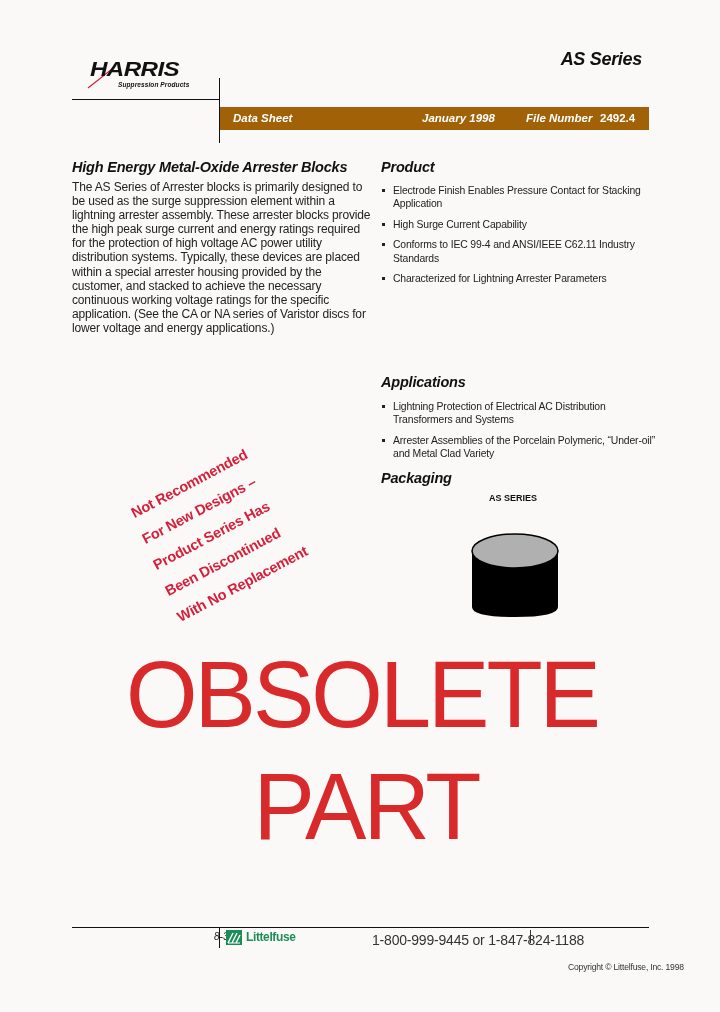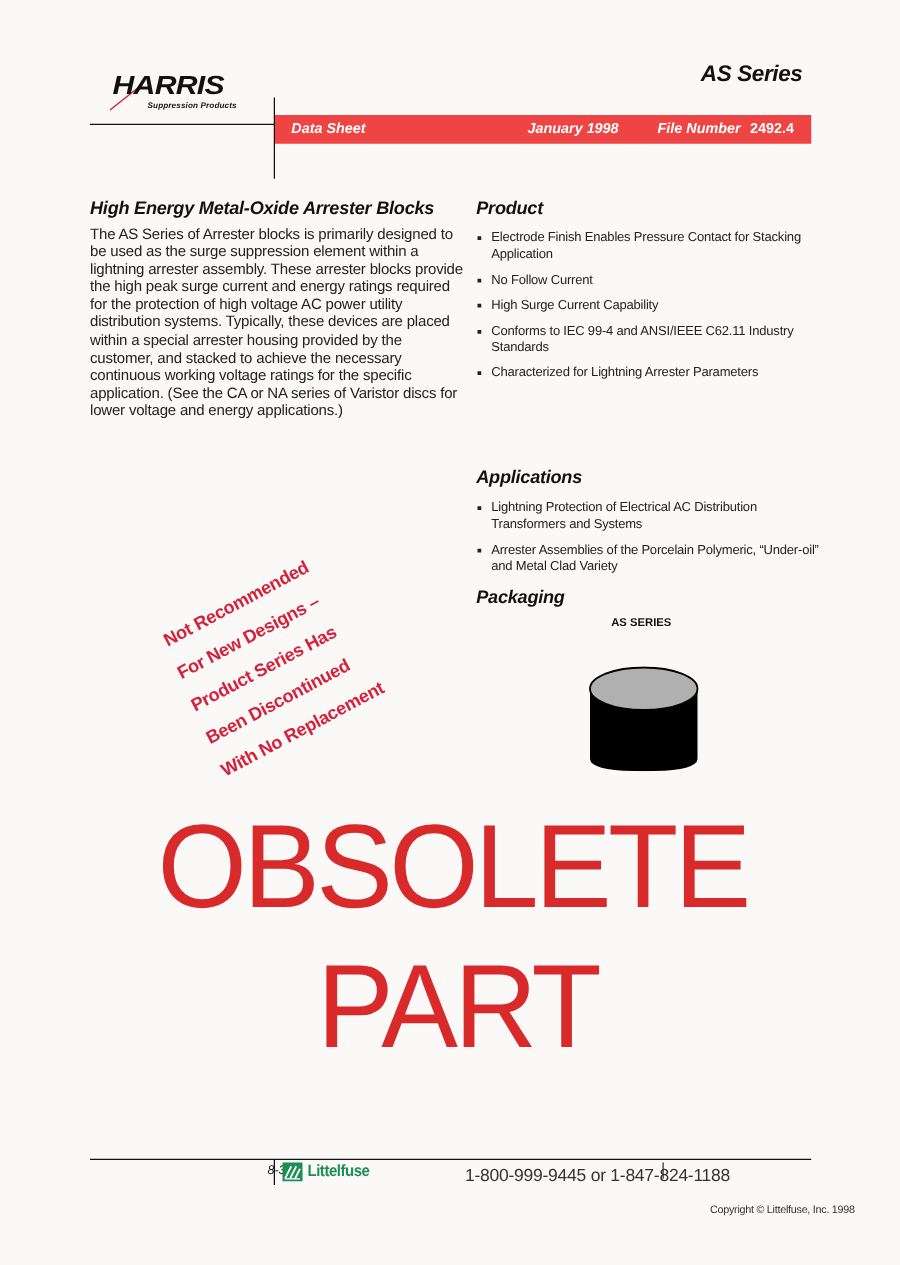--- a/index.html
+++ b/index.html
@@ -15,21 +15,21 @@
   .logo-word { position: absolute; left: 4px; top: 2px; font-family: "Liberation Sans", sans-serif; font-weight: bold; font-style: italic; font-size: 21px; letter-spacing: -0.5px; color: #111; transform: scaleX(1.15); transform-origin: left center; }
   .logo-sub { position: absolute; left: 32px; top: 26px; font-size: 6.5px; font-style: italic; font-weight: bold; color: #111; letter-spacing: 0.1px; white-space: nowrap; }
   .logo-slash { position: absolute; left: 0px; top: 12px; width: 30px; height: 22px; }
 
   .series-title { right: 78px; top: 49px; font-size: 18px; font-weight: bold; font-style: italic; letter-spacing: -0.3px; }
 
   .hline-top { left: 72px; top: 99px; width: 148px; height: 1px; background: #111; }
   .vline-top { left: 219px; top: 78px; width: 1px; height: 65px; background: #111; }
 
   .header-bar {
-    left: 220px; top: 92px; width: 429px; height: 23px; background: #ef4444; color: #fff;
+    left: 220px; top: 107px; width: 429px; height: 23px; background: #a16207; color: #fff;
     font-size: 11.5px; font-weight: bold; font-style: italic;
   }
   .hb-doctype { position: absolute; left: 13px; top: 5px; }
   .hb-date { position: absolute; left: 202px; top: 5px; }
   .hb-file { position: absolute; left: 306px; top: 5px; }
   .hb-num { position: absolute; left: 380px; top: 5px; font-style: normal; }
 
   
   .section-title { font-size: 14.5px; font-weight: bold; font-style: italic; letter-spacing: -0.2px; }
   .lc-title { left: 72px; top: 159px; }
@@ -100,21 +100,20 @@
   <span class="hb-file">File Number</span>
   <span class="hb-num">2492.4</span>
 </div>
 
 <div class="abs section-title lc-title">High Energy Metal-Oxide Arrester Blocks</div>
 <div class="abs lc-body">The AS Series of Arrester blocks is primarily designed to be used as the surge suppression element within a lightning arrester assembly. These arrester blocks provide the high peak surge current and energy ratings required for the protection of high voltage AC power utility distribution systems. Typically, these devices are placed within a special arrester housing provided by the customer, and stacked to achieve the necessary continuous working voltage ratings for the specific application. (See the CA or NA series of Varistor discs for lower voltage and energy applications.)</div>
 
 <div class="abs section-title rc rc-features-title">Product</div>
 <ul class="abs rc bullets rc-features-list">
   <li>Electrode Finish Enables Pressure Contact for Stacking Application</li>
-  <li>No Follow Current</li>
   <li>High Surge Current Capability</li>
   <li>Conforms to IEC 99-4 and ANSI/IEEE C62.11 Industry Standards</li>
   <li>Characterized for Lightning Arrester Parameters</li>
 </ul>
 
 <div class="abs section-title rc rc-apps-title">Applications</div>
 <ul class="abs rc bullets rc-apps-list">
   <li>Lightning Protection of Electrical AC Distribution Transformers and Systems</li>
   <li>Arrester Assemblies of the Porcelain Polymeric, “Under-oil” and Metal Clad Variety</li>
 </ul>

